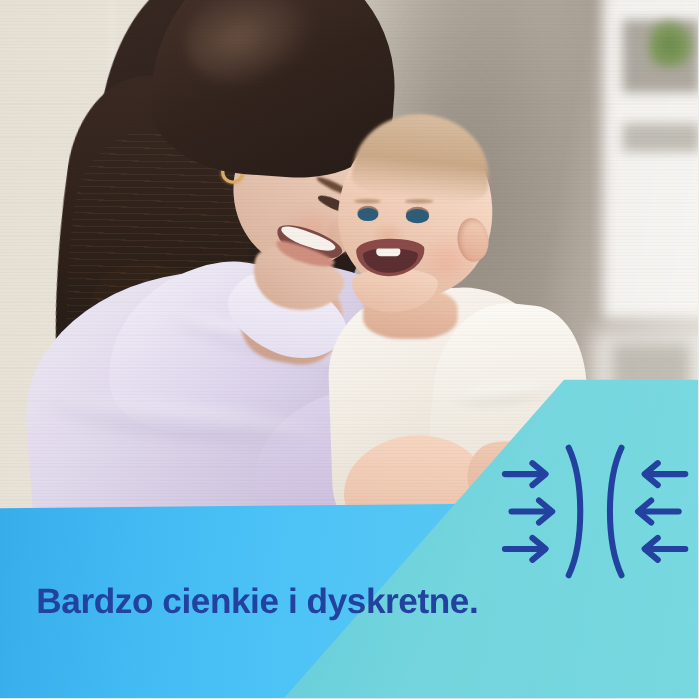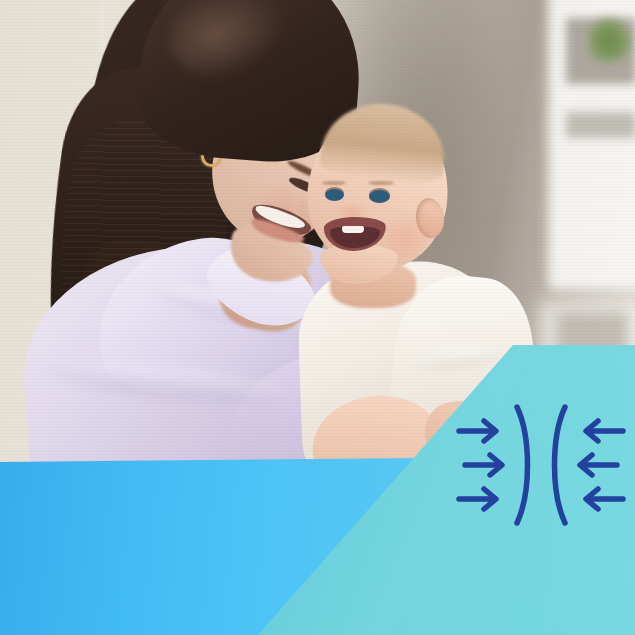--- a/index.html
+++ b/index.html
@@ -580,14 +580,15 @@
         <path d="M168 28 L 132 28"></path>
         <path d="M143 18 L 131 28 L 143 38"></path>
         <path d="M162 62 L 126 62"></path>
         <path d="M137 52 L 125 62 L 137 72"></path>
         <path d="M168 96 L 132 96"></path>
         <path d="M143 86 L 131 96 L 143 106"></path>
       </g>
     </svg>
   </div>
 
+  <p class="headline">Bardzo cienkie i dyskretne.</p>
 
 </div>
 
 </body></html>

